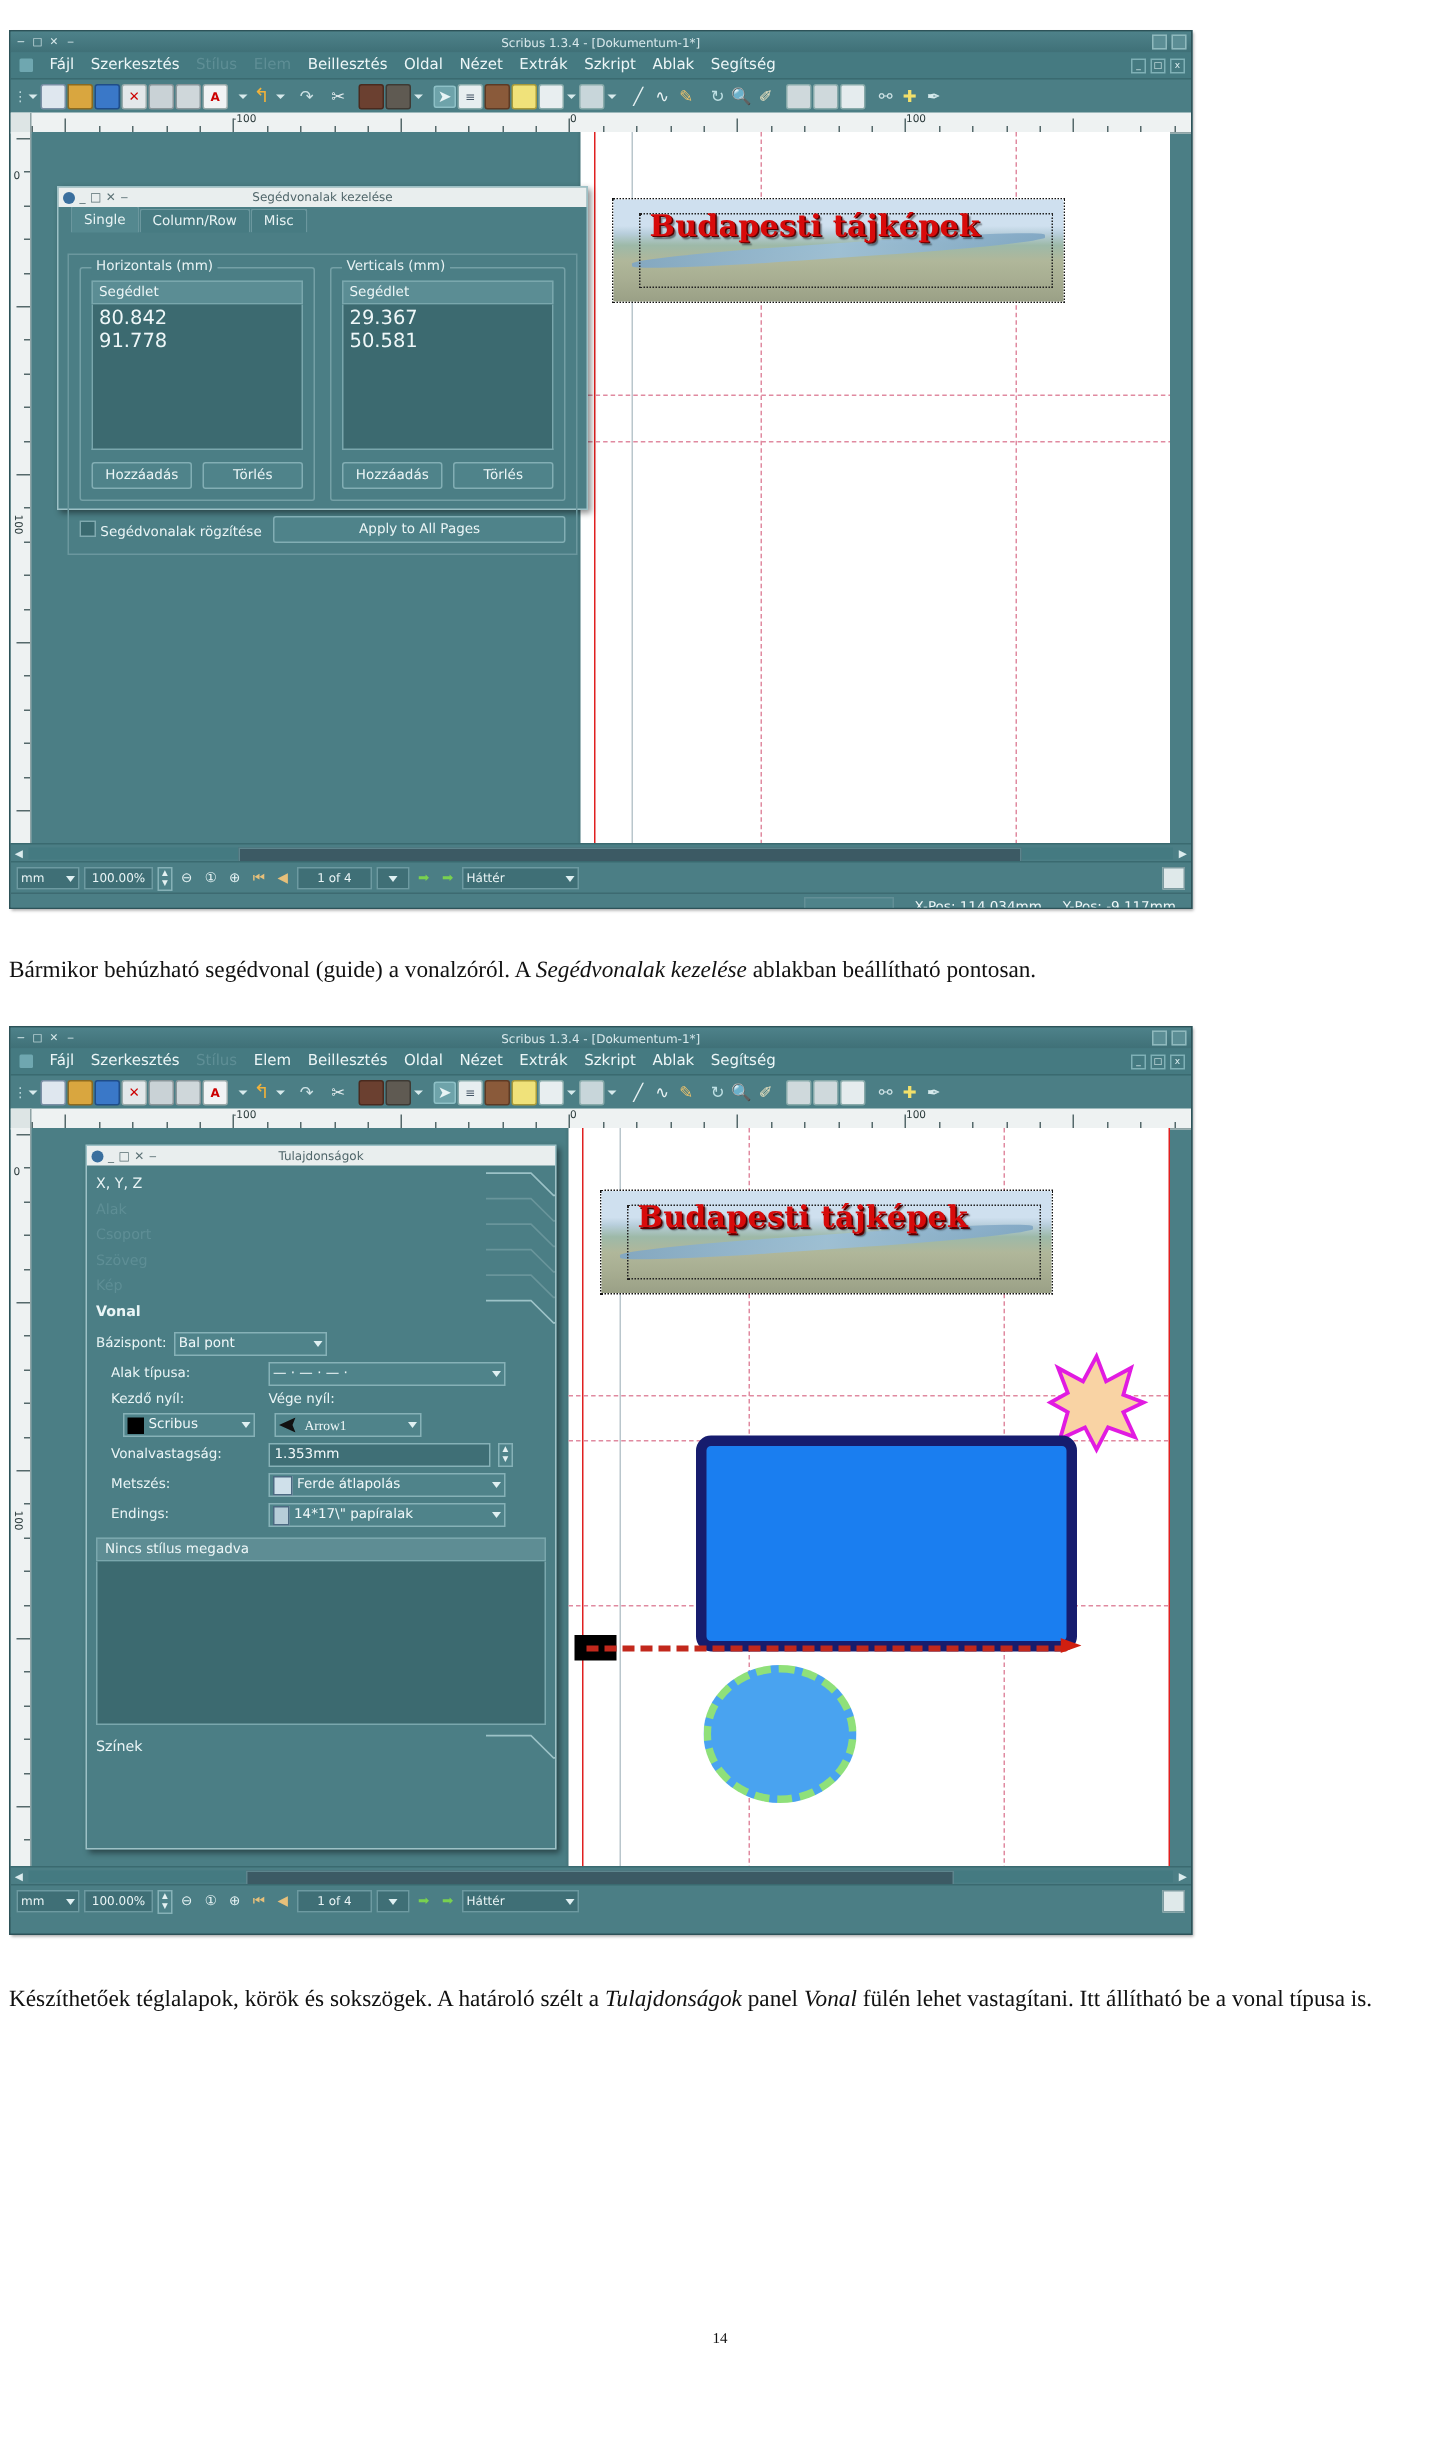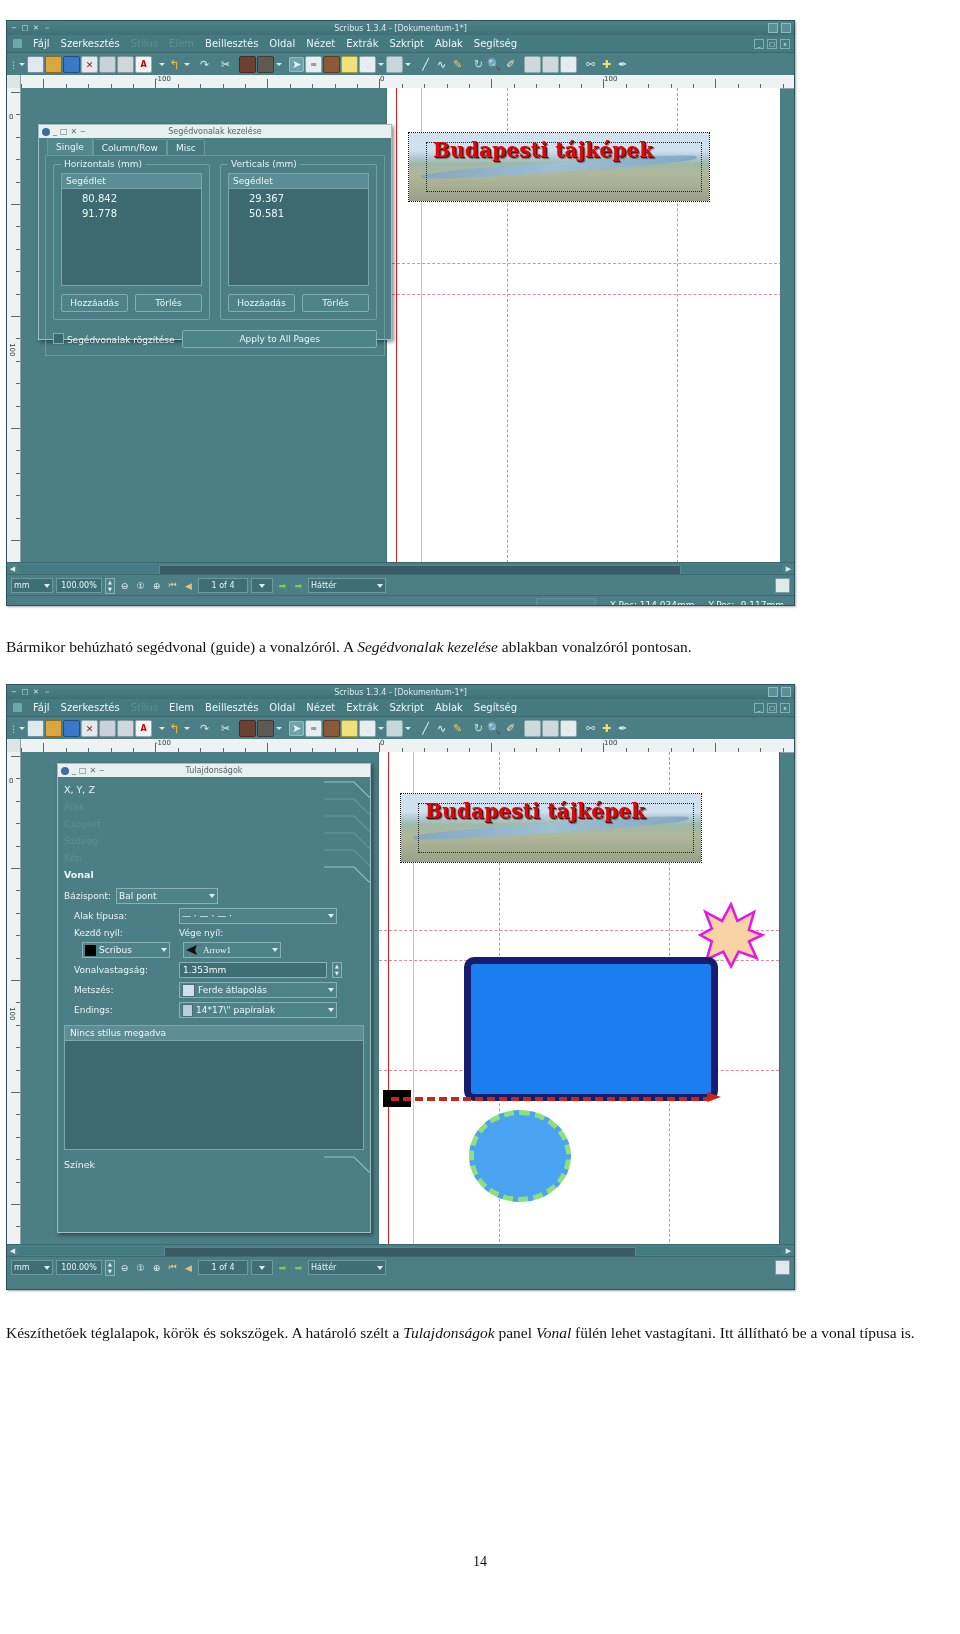--- a/index.html
+++ b/index.html
@@ -85,26 +85,26 @@
   .dlg{position:absolute;background:#4b7e85;border:1px solid #9dc1c6;box-shadow:2px 2px 4px rgba(0,0,0,.45);}
   .dlg-title{height:13px;background:#e9eeee;display:flex;align-items:center;padding:0 3px;position:relative;}
   .dlg-title .t{position:absolute;left:0;right:0;text-align:center;font-size:8px;color:#50666a;}
   .dlg-ic{width:8px;height:8px;border-radius:50%;background:#3a6f9e;margin-right:3px;}
   .dlg-btn{font-size:8px;color:#5a7074;margin-right:3px;}
 
   .tabs{display:flex;align-items:flex-end;height:17px;padding-left:8px;}
   .tab{height:15px;padding:0 8px;font-size:9px;color:#e9f4f5;display:flex;align-items:center;
        border:1px solid #6b979e;border-bottom:none;border-radius:2px 2px 0 0;background:#477b82;}
   .tab.active{background:#54888f;height:17px;}
-  .tabbody{border:1px solid #6b979e;margin:0 6px 6px 6px;padding:8px 7px 7px 7px;}
+  .tabbody{border:1px solid #6b979e;margin:14px 6px 6px 6px;padding:8px 7px 7px 7px;}
 
   .group{border:1px solid #74a0a6;border-radius:2px;padding:8px 7px 7px 7px;position:relative;}
   .group > .glabel{position:absolute;top:-6px;left:7px;background:#4b7e85;padding:0 3px;font-size:9px;color:#e8f3f4;}
   .listhdr{background:#5b8d94;border:1px solid #7aa7ad;font-size:9px;padding:2px 4px;color:#edf6f7;}
-  .listbody{background:#3c6a70;border:1px solid #7aa7ad;border-top:none;padding:2px 20px;font-size:10px;color:#eef7f8;line-height:15px;}
+  .listbody{background:#3c6a70;border:1px solid #7aa7ad;border-top:none;padding:2px 4px;font-size:13px;color:#eef7f8;line-height:15px;}
   .btn{background:#4f838a;border:1px solid #82aeb4;border-radius:2px;font-size:9px;color:#ecf6f7;
        padding:3px 8px;text-align:center;}
   .chk{width:9px;height:9px;background:#3a6a70;border:1px solid #7fa9af;display:inline-block;vertical-align:-1px;}
 
   
   .pp-sec{font-size:9.5px;color:#eaf5f6;padding:3px 0 3px 6px;position:relative;}
   .pp-sec.dis{color:#5e8e95;}
   .pp-sec .slash{position:absolute;right:0;top:0;height:100%;width:46px;}
   .pp-row{display:flex;align-items:center;gap:5px;padding:2px 6px;font-size:9px;color:#eaf5f6;}
   .pp-lbl{white-space:nowrap;}
@@ -113,21 +113,21 @@
   .pp-combo .cv{flex:1;white-space:nowrap;overflow:hidden;}
   .pp-input{height:14px;background:#3f6f76;border:1px solid #86b1b7;display:flex;align-items:center;
             padding:0 3px;font-size:9px;color:#f3fafb;}
   .spin{width:8px;height:14px;border:1px solid #86b1b7;background:#4f838a;display:flex;flex-direction:column;
         align-items:center;justify-content:space-around;font-size:5px;color:#e5f2f3;line-height:5px;}
 
   
   .doc-p{position:absolute;font-family:"Liberation Serif",serif;font-size:15.5px;color:#111;line-height:21px;
          text-align:justify;}
   .doc-p i{font-style:italic;}
-  .pagenum{position:absolute;font-family:"Liberation Serif",serif;font-size:14px;color:#111;}
+  .pagenum{position:absolute;font-family:"Liberation Serif",serif;font-size:10px;color:#111;}
 
   
   .bud-frame{position:absolute;outline:1px dotted #111;}
   .bud-img{position:absolute;inset:0;
      background:
        linear-gradient(180deg,#cfe0ef 0%,#cfe0ef 26%,#b9cfdd 33%,#9db9a8 45%,#b0b79a 60%,#a8ae92 78%,#9aa086 100%);
   }
   .bud-river{position:absolute;left:4%;right:4%;top:42%;height:15%;
      background:linear-gradient(100deg,#7fa6c4,#9dc0d8,#7ea5c3);transform:rotate(-4deg);opacity:.9;border-radius:40%;}
   .bud-title{position:absolute;left:6%;top:8%;font-family:"DejaVu Serif",serif;font-weight:bold;
@@ -418,21 +418,21 @@
           <span class="chk"></span>
           <span>Segédvonalak rögzítése</span>
         </span>
         <div class="btn" style="flex:1;">Apply to All Pages</div>
       </div>
     </div>
   </div>
 </div>
 
 <p class="doc-p" style="left:6px;top:620px;width:918px;">
-  <span>Bármikor behúzható segédvonal (guide) a vonalzóról. A </span><i>Segédvonalak kezelése</i><span> ablakban vonalzóról pontosan.</span>
+  <span>Bármikor behúzható segédvonal (guide) a vonalzóról. A </span><i>Segédvonalak kezelése</i><span> ablakban beállítható pontosan.</span>
 </p>
 
 <div class="win" style="left:6px;top:684px;width:787px;height:604px;">
 
   <div class="titlebar">
     <div class="tb-left">
       <span class="tb-btn">−</span>
       <span class="tb-btn">□</span>
       <span class="tb-btn">✕</span>
       <span class="tb-btn">‒</span>

